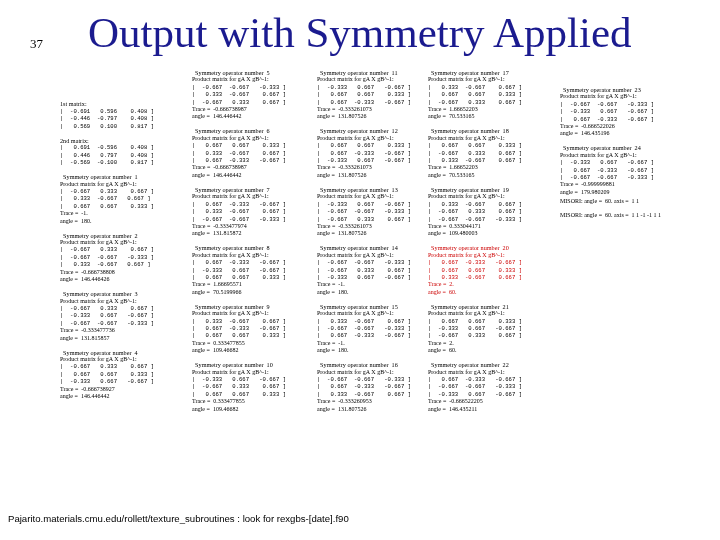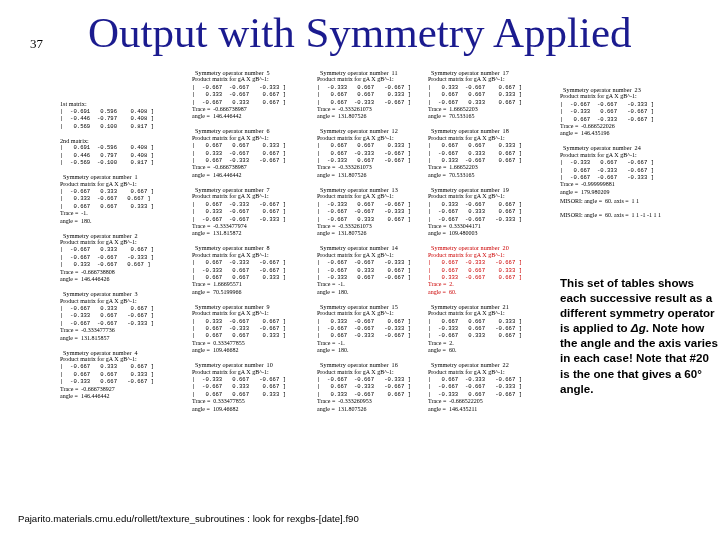--- a/index.html
+++ b/index.html
@@ -97,21 +97,21 @@
     width: 160px;
     font-family: "Liberation Sans", sans-serif;
     font-weight: bold;
     font-size: 11.6px;
     line-height: 15.1px;
     color: #000000;
   }
   .note i { font-style: italic; }
   .footer {
     position: absolute;
-    left: 18px;
+    left: 8px;
     top: 513px;
     font-family: "Liberation Sans", sans-serif;
     font-size: 9.6px;
     color: #000000;
   }
 </style>
 </head>
 <body>
 
 <div id="slide">
@@ -119,17 +119,16 @@
   <div class="slide-number">37</div>
 
   <div class="title">Output with Symmetry Applied</div>
 
   <div class="col col-pre" id="col1"><div class="blk"><div class="lead-mat-title">1st matrix:</div><div class="mat">|  -0.691   0.596    0.408 ]</div><div class="mat">|  -0.446  -0.797    0.408 ]</div><div class="mat">|   0.569   0.100    0.817 ]</div></div><div class="blk"><div class="lead-mat-title">2nd matrix:</div><div class="mat">|   0.691  -0.596    0.408 ]</div><div class="mat">|   0.446   0.797    0.408 ]</div><div class="mat">|  -0.569  -0.100    0.817 ]</div></div><div class="blk"><div class="blk-hdr">  Symmetry operator number  1</div><div class="blk-hdr2">Product matrix for gA X gB^-1:</div><div class="mat">|  -0.667   0.333    0.667 ]</div><div class="mat">|   0.333  -0.667   0.667 ]</div><div class="mat">|   0.667   0.667    0.333 ]</div><div class="tr">Trace =  -1.</div><div class="tr">angle =  180.</div></div><div class="blk"><div class="blk-hdr">  Symmetry operator number  2</div><div class="blk-hdr2">Product matrix for gA X gB^-1:</div><div class="mat">|  -0.667   0.333    0.667 ]</div><div class="mat">|  -0.667  -0.667   -0.333 ]</div><div class="mat">|   0.333  -0.667   0.667 ]</div><div class="tr">Trace =  -0.666738808</div><div class="tr">angle =  146.446426</div></div><div class="blk"><div class="blk-hdr">  Symmetry operator number  3</div><div class="blk-hdr2">Product matrix for gA X gB^-1:</div><div class="mat">|  -0.667   0.333    0.667 ]</div><div class="mat">|  -0.333   0.667   -0.667 ]</div><div class="mat">|  -0.667  -0.667   -0.333 ]</div><div class="tr">Trace =  -0.333477736</div><div class="tr">angle =  131.815857</div></div><div class="blk"><div class="blk-hdr">  Symmetry operator number  4</div><div class="blk-hdr2">Product matrix for gA X gB^-1:</div><div class="mat">|  -0.667   0.333    0.667 ]</div><div class="mat">|   0.667   0.667    0.333 ]</div><div class="mat">|  -0.333   0.667   -0.667 ]</div><div class="tr">Trace =  -0.666738927</div><div class="tr">angle =  146.446442</div></div></div>
   <div class="col col-pre" id="col2"><div class="blk"><div class="blk-hdr">  Symmetry operator number  5</div><div class="blk-hdr2">Product matrix for gA X gB^-1:</div><div class="mat">|  -0.667  -0.667   -0.333 ]</div><div class="mat">|   0.333  -0.667    0.667 ]</div><div class="mat">|  -0.667   0.333    0.667 ]</div><div class="tr">Trace =  -0.666738987</div><div class="tr">angle =  146.446442</div></div><div class="blk"><div class="blk-hdr">  Symmetry operator number  6</div><div class="blk-hdr2">Product matrix for gA X gB^-1:</div><div class="mat">|   0.667   0.667    0.333 ]</div><div class="mat">|   0.333  -0.667    0.667 ]</div><div class="mat">|   0.667  -0.333   -0.667 ]</div><div class="tr">Trace =  -0.666738987</div><div class="tr">angle =  146.446442</div></div><div class="blk"><div class="blk-hdr">  Symmetry operator number  7</div><div class="blk-hdr2">Product matrix for gA X gB^-1:</div><div class="mat">|   0.667  -0.333   -0.667 ]</div><div class="mat">|   0.333  -0.667    0.667 ]</div><div class="mat">|  -0.667  -0.667   -0.333 ]</div><div class="tr">Trace =  -0.333477974</div><div class="tr">angle =  131.815872</div></div><div class="blk"><div class="blk-hdr">  Symmetry operator number  8</div><div class="blk-hdr2">Product matrix for gA X gB^-1:</div><div class="mat">|   0.667  -0.333   -0.667 ]</div><div class="mat">|  -0.333   0.667   -0.667 ]</div><div class="mat">|   0.667   0.667    0.333 ]</div><div class="tr">Trace =  1.66695571</div><div class="tr">angle =  70.5199966</div></div><div class="blk"><div class="blk-hdr">  Symmetry operator number  9</div><div class="blk-hdr2">Product matrix for gA X gB^-1:</div><div class="mat">|   0.333  -0.667    0.667 ]</div><div class="mat">|   0.667  -0.333   -0.667 ]</div><div class="mat">|   0.667   0.667    0.333 ]</div><div class="tr">Trace =  0.333477855</div><div class="tr">angle =  109.46682</div></div><div class="blk"><div class="blk-hdr">  Symmetry operator number  10</div><div class="blk-hdr2">Product matrix for gA X gB^-1:</div><div class="mat">|  -0.333   0.667   -0.667 ]</div><div class="mat">|  -0.667   0.333    0.667 ]</div><div class="mat">|   0.667   0.667    0.333 ]</div><div class="tr">Trace =  0.333477855</div><div class="tr">angle =  109.46682</div></div></div>
   <div class="col col-pre" id="col3"><div class="blk"><div class="blk-hdr">  Symmetry operator number  11</div><div class="blk-hdr2">Product matrix for gA X gB^-1:</div><div class="mat">|  -0.333   0.667   -0.667 ]</div><div class="mat">|   0.667   0.667    0.333 ]</div><div class="mat">|   0.667  -0.333   -0.667 ]</div><div class="tr">Trace =  -0.333261073</div><div class="tr">angle =  131.807526</div></div><div class="blk"><div class="blk-hdr">  Symmetry operator number  12</div><div class="blk-hdr2">Product matrix for gA X gB^-1:</div><div class="mat">|   0.667   0.667    0.333 ]</div><div class="mat">|   0.667  -0.333   -0.667 ]</div><div class="mat">|  -0.333   0.667   -0.667 ]</div><div class="tr">Trace =  -0.333261073</div><div class="tr">angle =  131.807526</div></div><div class="blk"><div class="blk-hdr">  Symmetry operator number  13</div><div class="blk-hdr2">Product matrix for gA X gB^-1:</div><div class="mat">|  -0.333   0.667   -0.667 ]</div><div class="mat">|  -0.667  -0.667   -0.333 ]</div><div class="mat">|  -0.667   0.333    0.667 ]</div><div class="tr">Trace =  -0.333261073</div><div class="tr">angle =  131.807526</div></div><div class="blk"><div class="blk-hdr">  Symmetry operator number  14</div><div class="blk-hdr2">Product matrix for gA X gB^-1:</div><div class="mat">|  -0.667  -0.667   -0.333 ]</div><div class="mat">|  -0.667   0.333    0.667 ]</div><div class="mat">|  -0.333   0.667   -0.667 ]</div><div class="tr">Trace =  -1.</div><div class="tr">angle =  180.</div></div><div class="blk"><div class="blk-hdr">  Symmetry operator number  15</div><div class="blk-hdr2">Product matrix for gA X gB^-1:</div><div class="mat">|   0.333  -0.667    0.667 ]</div><div class="mat">|  -0.667  -0.667   -0.333 ]</div><div class="mat">|   0.667  -0.333   -0.667 ]</div><div class="tr">Trace =  -1.</div><div class="tr">angle =  180.</div></div><div class="blk"><div class="blk-hdr">  Symmetry operator number  16</div><div class="blk-hdr2">Product matrix for gA X gB^-1:</div><div class="mat">|  -0.667  -0.667   -0.333 ]</div><div class="mat">|   0.667  -0.333   -0.667 ]</div><div class="mat">|   0.333  -0.667    0.667 ]</div><div class="tr">Trace =  -0.333260953</div><div class="tr">angle =  131.807526</div></div></div>
   <div class="col col-pre" id="col4"><div class="blk"><div class="blk-hdr">  Symmetry operator number  17</div><div class="blk-hdr2">Product matrix for gA X gB^-1:</div><div class="mat">|   0.333  -0.667    0.667 ]</div><div class="mat">|   0.667   0.667    0.333 ]</div><div class="mat">|  -0.667   0.333    0.667 ]</div><div class="tr">Trace =  1.66652203</div><div class="tr">angle =  70.533165</div></div><div class="blk"><div class="blk-hdr">  Symmetry operator number  18</div><div class="blk-hdr2">Product matrix for gA X gB^-1:</div><div class="mat">|   0.667   0.667    0.333 ]</div><div class="mat">|  -0.667   0.333    0.667 ]</div><div class="mat">|   0.333  -0.667    0.667 ]</div><div class="tr">Trace =  1.66652203</div><div class="tr">angle =  70.533165</div></div><div class="blk"><div class="blk-hdr">  Symmetry operator number  19</div><div class="blk-hdr2">Product matrix for gA X gB^-1:</div><div class="mat">|   0.333  -0.667    0.667 ]</div><div class="mat">|  -0.667   0.333    0.667 ]</div><div class="mat">|  -0.667  -0.667   -0.333 ]</div><div class="tr">Trace =  0.333044171</div><div class="tr">angle =  109.480003</div></div><div class="blk red"><div class="blk-hdr">  Symmetry operator number  20</div><div class="blk-hdr2">Product matrix for gA X gB^-1:</div><div class="mat">|   0.667  -0.333   -0.667 ]</div><div class="mat">|   0.667   0.667    0.333 ]</div><div class="mat">|   0.333  -0.667    0.667 ]</div><div class="tr">Trace =  2.</div><div class="tr">angle =  60.</div></div><div class="blk"><div class="blk-hdr">  Symmetry operator number  21</div><div class="blk-hdr2">Product matrix for gA X gB^-1:</div><div class="mat">|   0.667   0.667    0.333 ]</div><div class="mat">|  -0.333   0.667   -0.667 ]</div><div class="mat">|  -0.667   0.333    0.667 ]</div><div class="tr">Trace =  2.</div><div class="tr">angle =  60.</div></div><div class="blk"><div class="blk-hdr">  Symmetry operator number  22</div><div class="blk-hdr2">Product matrix for gA X gB^-1:</div><div class="mat">|   0.667  -0.333   -0.667 ]</div><div class="mat">|  -0.667  -0.667   -0.333 ]</div><div class="mat">|  -0.333   0.667   -0.667 ]</div><div class="tr">Trace =  -0.666522205</div><div class="tr">angle =  146.435211</div></div></div>
   <div class="col col-pre" id="col5"><div class="blk"><div class="blk-hdr">  Symmetry operator number  23</div><div class="blk-hdr2">Product matrix for gA X gB^-1:</div><div class="mat">|  -0.667  -0.667   -0.333 ]</div><div class="mat">|  -0.333   0.667   -0.667 ]</div><div class="mat">|   0.667  -0.333   -0.667 ]</div><div class="tr">Trace =  -0.666522026</div><div class="tr">angle =  146.435196</div></div><div class="blk"><div class="blk-hdr">  Symmetry operator number  24</div><div class="blk-hdr2">Product matrix for gA X gB^-1:</div><div class="mat">|  -0.333   0.667   -0.667 ]</div><div class="mat">|   0.667  -0.333   -0.667 ]</div><div class="mat">|  -0.667  -0.667   -0.333 ]</div><div class="tr">Trace =  -0.999999881</div><div class="tr">angle =  179.980209</div></div><div class="tr" style="margin-top: -5px;">MISORI: angle =  60. axis =  1 1</div><div class="tr" style="margin-top: 7px;">MISORI: angle =  60. axis =  1 1 -1 -1 1 1</div></div>
 
-  <div class="note">This set of tables shows each successive result as a different symmetry operator is applied to <i>Δg</i>.  Note how the angle and the axis varies in each case!  Note that #20 is the one that gives a 60° angle.</div>
 
   <div class="footer">Pajarito.materials.cmu.edu/rollett/texture_subroutines : look for rexgbs-[date].f90</div>
 
 </div>
 
 </body></html>

